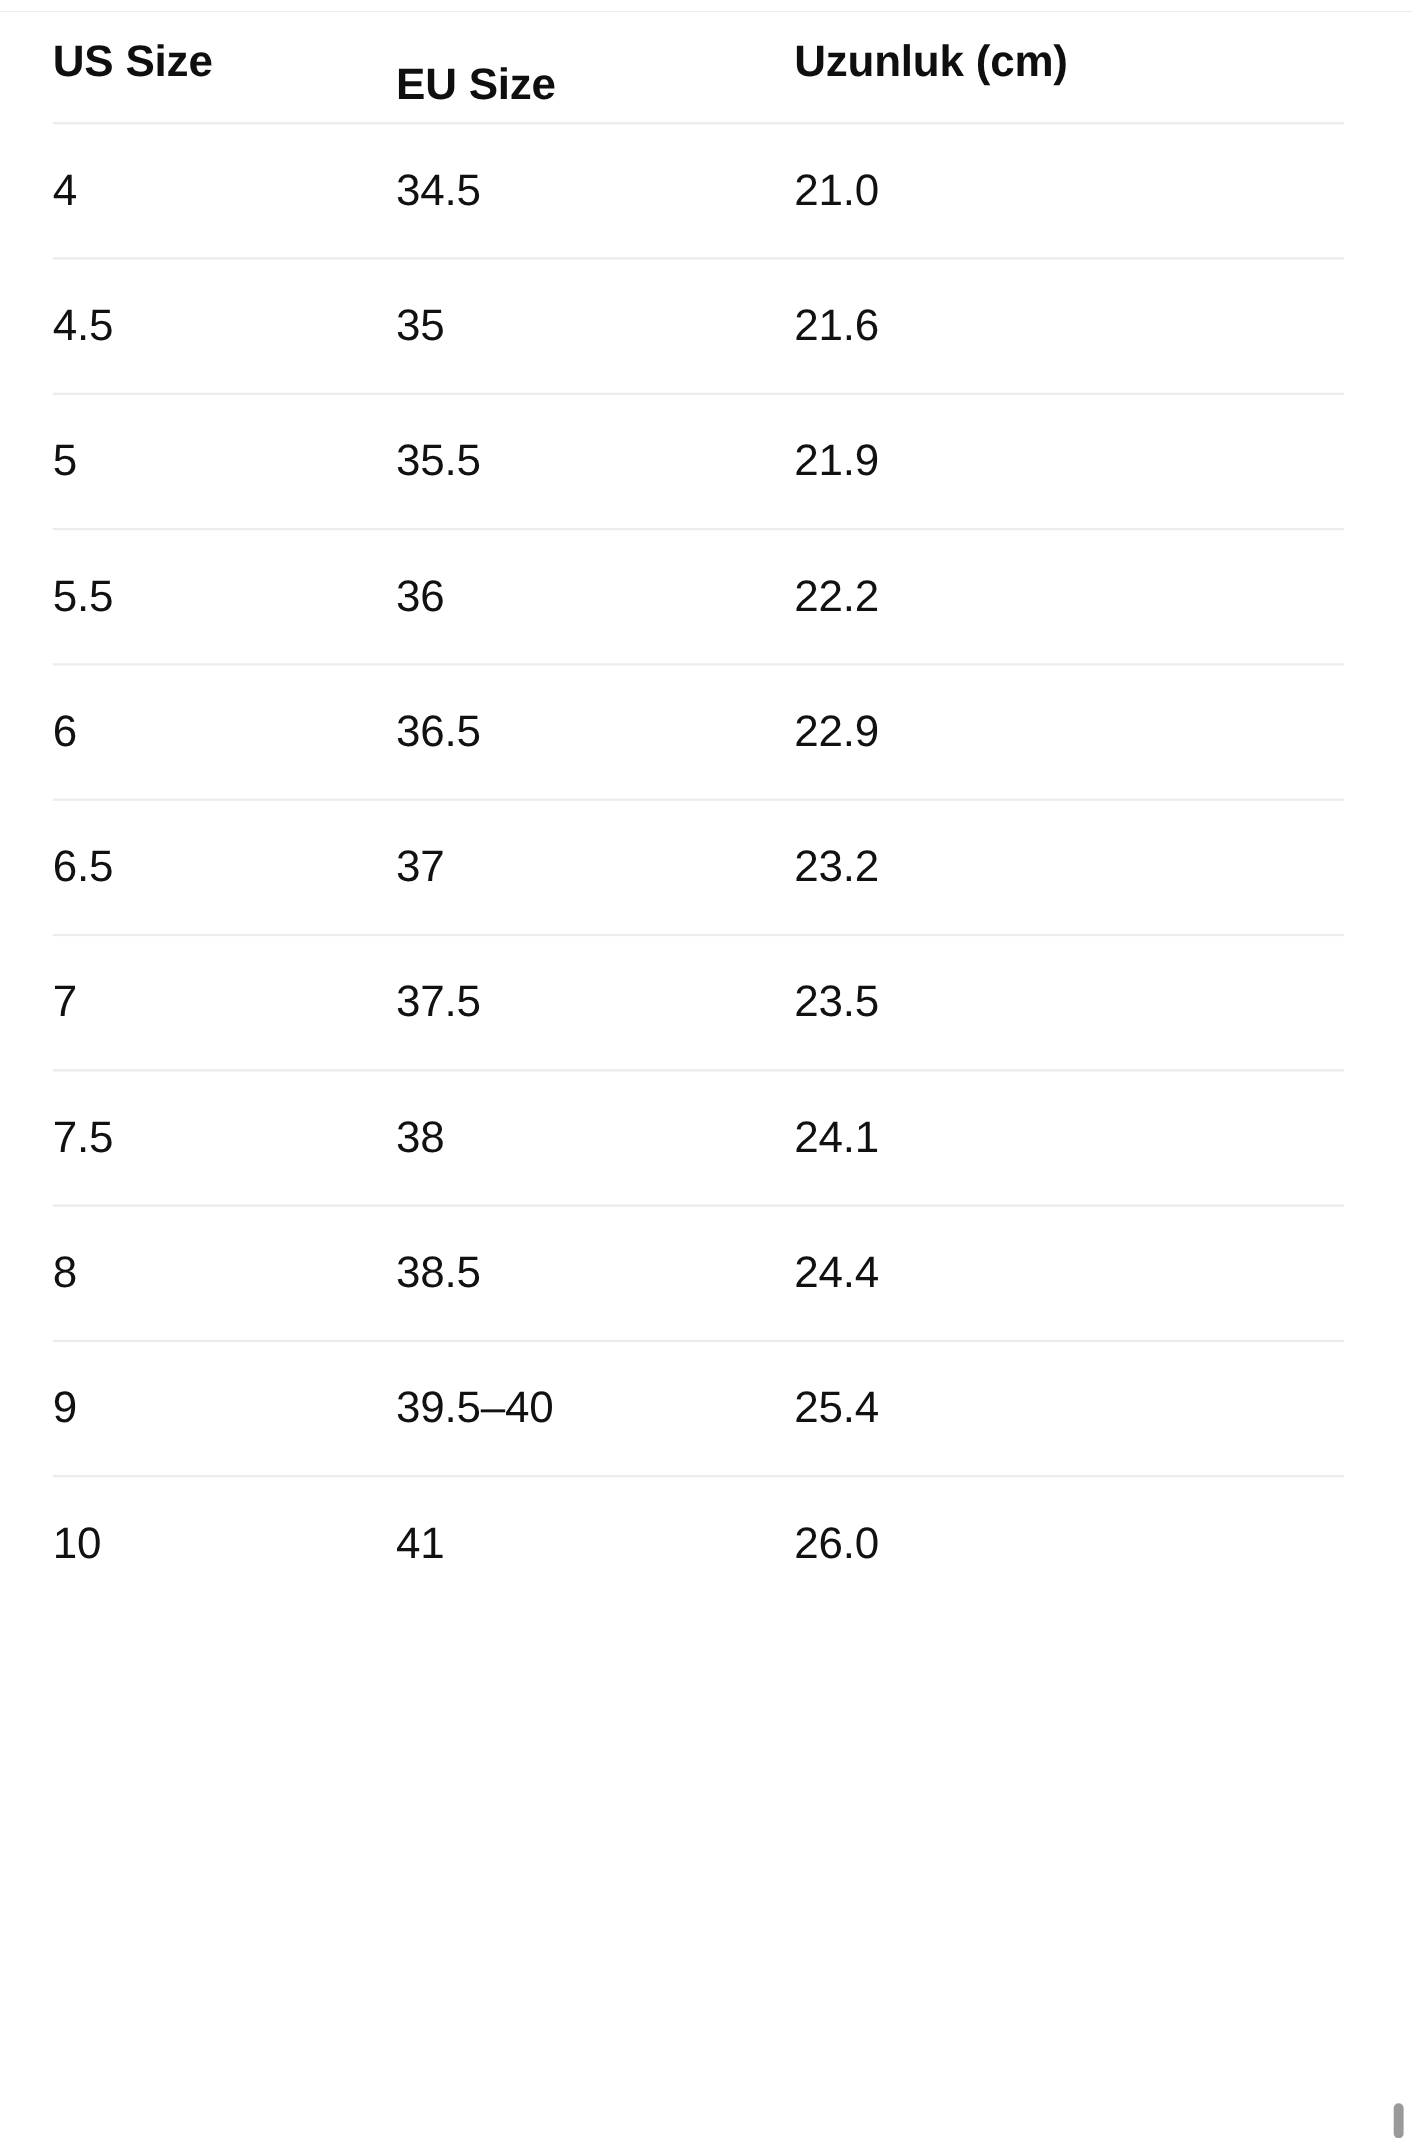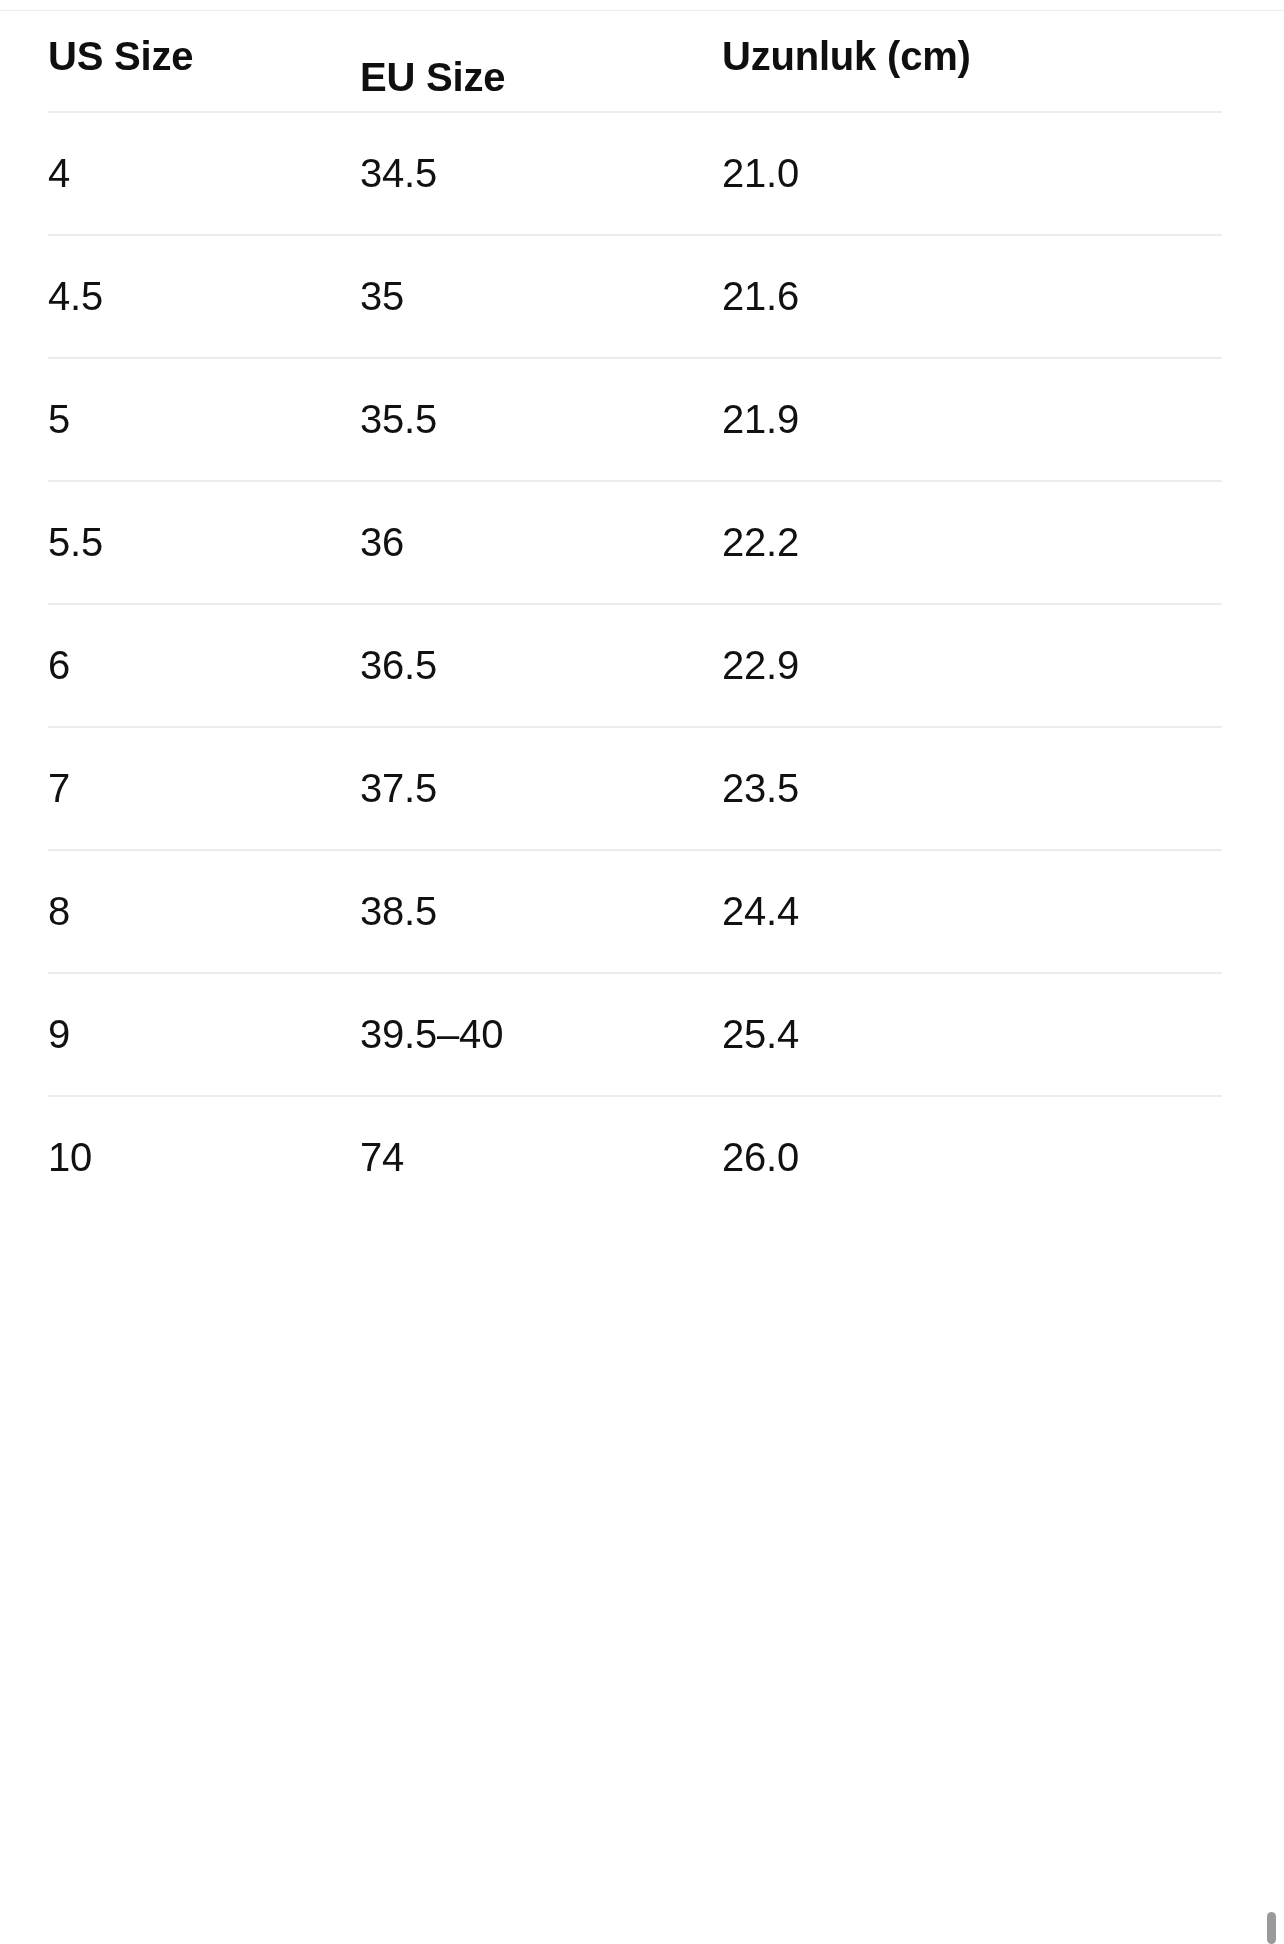--- a/index.html
+++ b/index.html
@@ -193,32 +193,56 @@
           <td class="c2">
             <span class="cell-inner">36.5</span>
           </td>
           <td class="c3">
             <span class="cell-inner">22.9</span>
           </td>
         </tr>
         <tr>
           <td class="c1">
             <div class="rowline" style="top: 0px;"></div>
+            <span class="cell-inner">6.5</span>
+          </td>
+          <td class="c2">
+            <span class="cell-inner">37</span>
+          </td>
+          <td class="c3">
+            <span class="cell-inner">23.2</span>
+          </td>
+        </tr>
+        <tr>
+          <td class="c1">
+            <div class="rowline" style="top: 0px;"></div>
             <span class="cell-inner">7</span>
           </td>
           <td class="c2">
             <span class="cell-inner">37.5</span>
           </td>
           <td class="c3">
             <span class="cell-inner">23.5</span>
           </td>
         </tr>
         <tr>
           <td class="c1">
             <div class="rowline" style="top: 0px;"></div>
+            <span class="cell-inner">7.5</span>
+          </td>
+          <td class="c2">
+            <span class="cell-inner">38</span>
+          </td>
+          <td class="c3">
+            <span class="cell-inner">24.1</span>
+          </td>
+        </tr>
+        <tr>
+          <td class="c1">
+            <div class="rowline" style="top: 0px;"></div>
             <span class="cell-inner">8</span>
           </td>
           <td class="c2">
             <span class="cell-inner">38.5</span>
           </td>
           <td class="c3">
             <span class="cell-inner">24.4</span>
           </td>
         </tr>
         <tr>
@@ -232,21 +256,21 @@
           <td class="c3">
             <span class="cell-inner">25.4</span>
           </td>
         </tr>
         <tr>
           <td class="c1">
             <div class="rowline" style="top: 0px;"></div>
             <span class="cell-inner">10</span>
           </td>
           <td class="c2">
-            <span class="cell-inner">74</span>
+            <span class="cell-inner">41</span>
           </td>
           <td class="c3">
             <span class="cell-inner">26.0</span>
           </td>
         </tr>
       </tbody>
   </table>
 
   <div class="scroll-thumb"></div>
 

